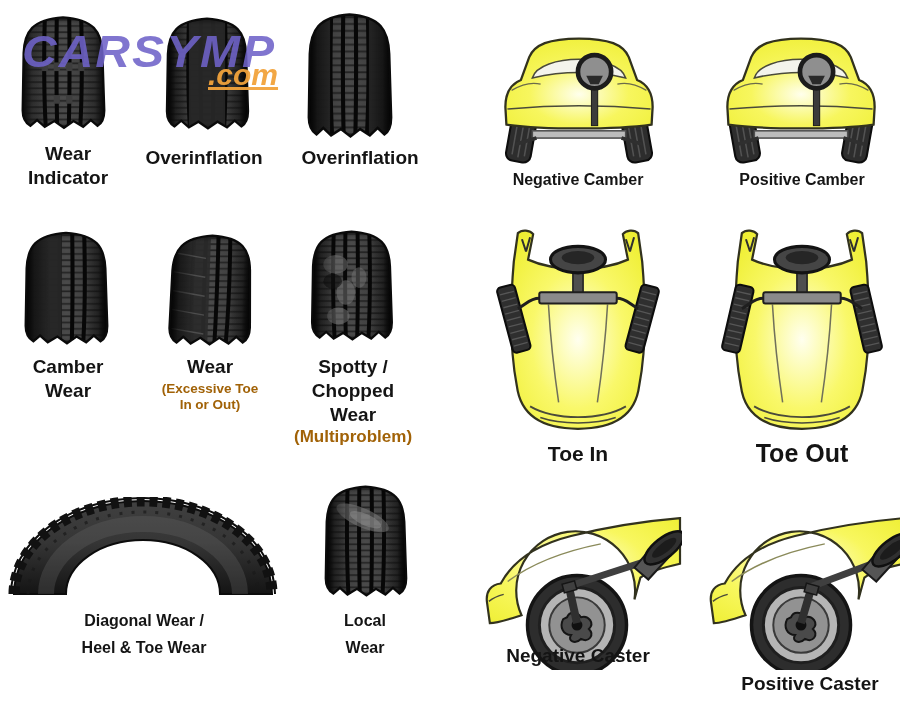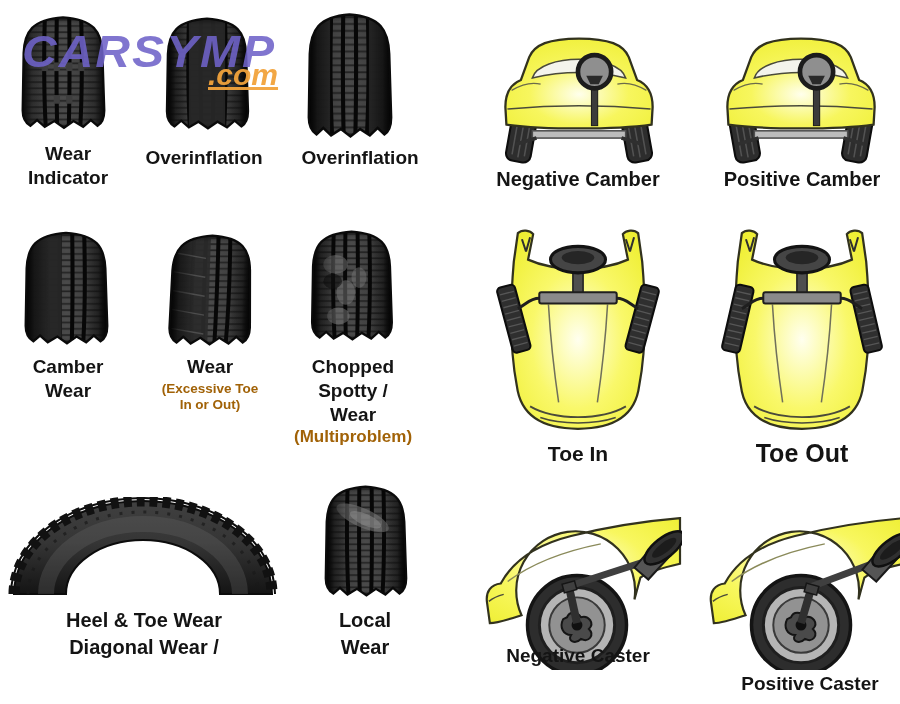--- a/index.html
+++ b/index.html
@@ -3,21 +3,21 @@
 <meta charset="utf-8">
 <style>
   html,body{margin:0;padding:0;}
   body{
     width:900px;height:704px;position:relative;background:#ffffff;
     font-family:"Liberation Sans", sans-serif;overflow:hidden;
   }
   .fig{position:absolute;}
   .lbl{
     position:absolute;text-align:center;font-weight:bold;color:#141414;
-    font-size:20px;line-height:25px;letter-spacing:0px;
+    font-size:16px;line-height:25px;letter-spacing:0px;
   }
   .lbl.small{font-size:19px;line-height:24px;}
   .note{font-weight:bold;color:#a16207;font-size:13.5px;line-height:16px;margin-top:2px;}
   .skewed{transform:skewX(-2deg);}
   
   .watermark{position:absolute;left:22px;top:24px;width:280px;height:70px;z-index:5;pointer-events:none;text-align:center;}
   .watermark .brand{
     position:absolute;left:0;top:0;font-size:48px;font-weight:bold;font-style:italic;
     color:#6f63c9;opacity:0.88;letter-spacing:2px;transform:scaleY(.92);
   }
@@ -273,30 +273,30 @@
   <div>Wear</div>
 </div>
 <div class="lbl small" style="left:146px;top:355px;width:128px">
   <div>Wear</div>
   <div class="note">
     <div>(Excessive Toe</div>
     <div>In or Out)</div>
   </div>
 </div>
 <div class="lbl small" style="left:294px;top:355px;width:118px">
+  <div>Spotty /</div>
   <div>Chopped</div>
-  <div>Spotty /</div>
   <div>Wear</div>
   <div class="note" style="font-size:17px">
     <div>(Multiproblem)</div>
   </div>
 </div>
 <div class="lbl" style="left:20px;top:607px;width:248px;line-height:27px">
+  <div>Diagonal Wear /</div>
   <div>Heel &amp; Toe Wear</div>
-  <div>Diagonal Wear /</div>
 </div>
 <div class="lbl" style="left:314px;top:607px;width:102px;line-height:27px">
   <div>Local</div>
   <div>Wear</div>
 </div>
 
 <svg class="fig" style="left:490px;top:24px" width="178" height="140" viewBox="0 0 170 135">
   <use href="#fvWheel" transform="translate(30,106) rotate(10)"></use>
   <use href="#fvWheel" transform="translate(140,106) rotate(-10)"></use>
   <use href="#fvBody"></use>

